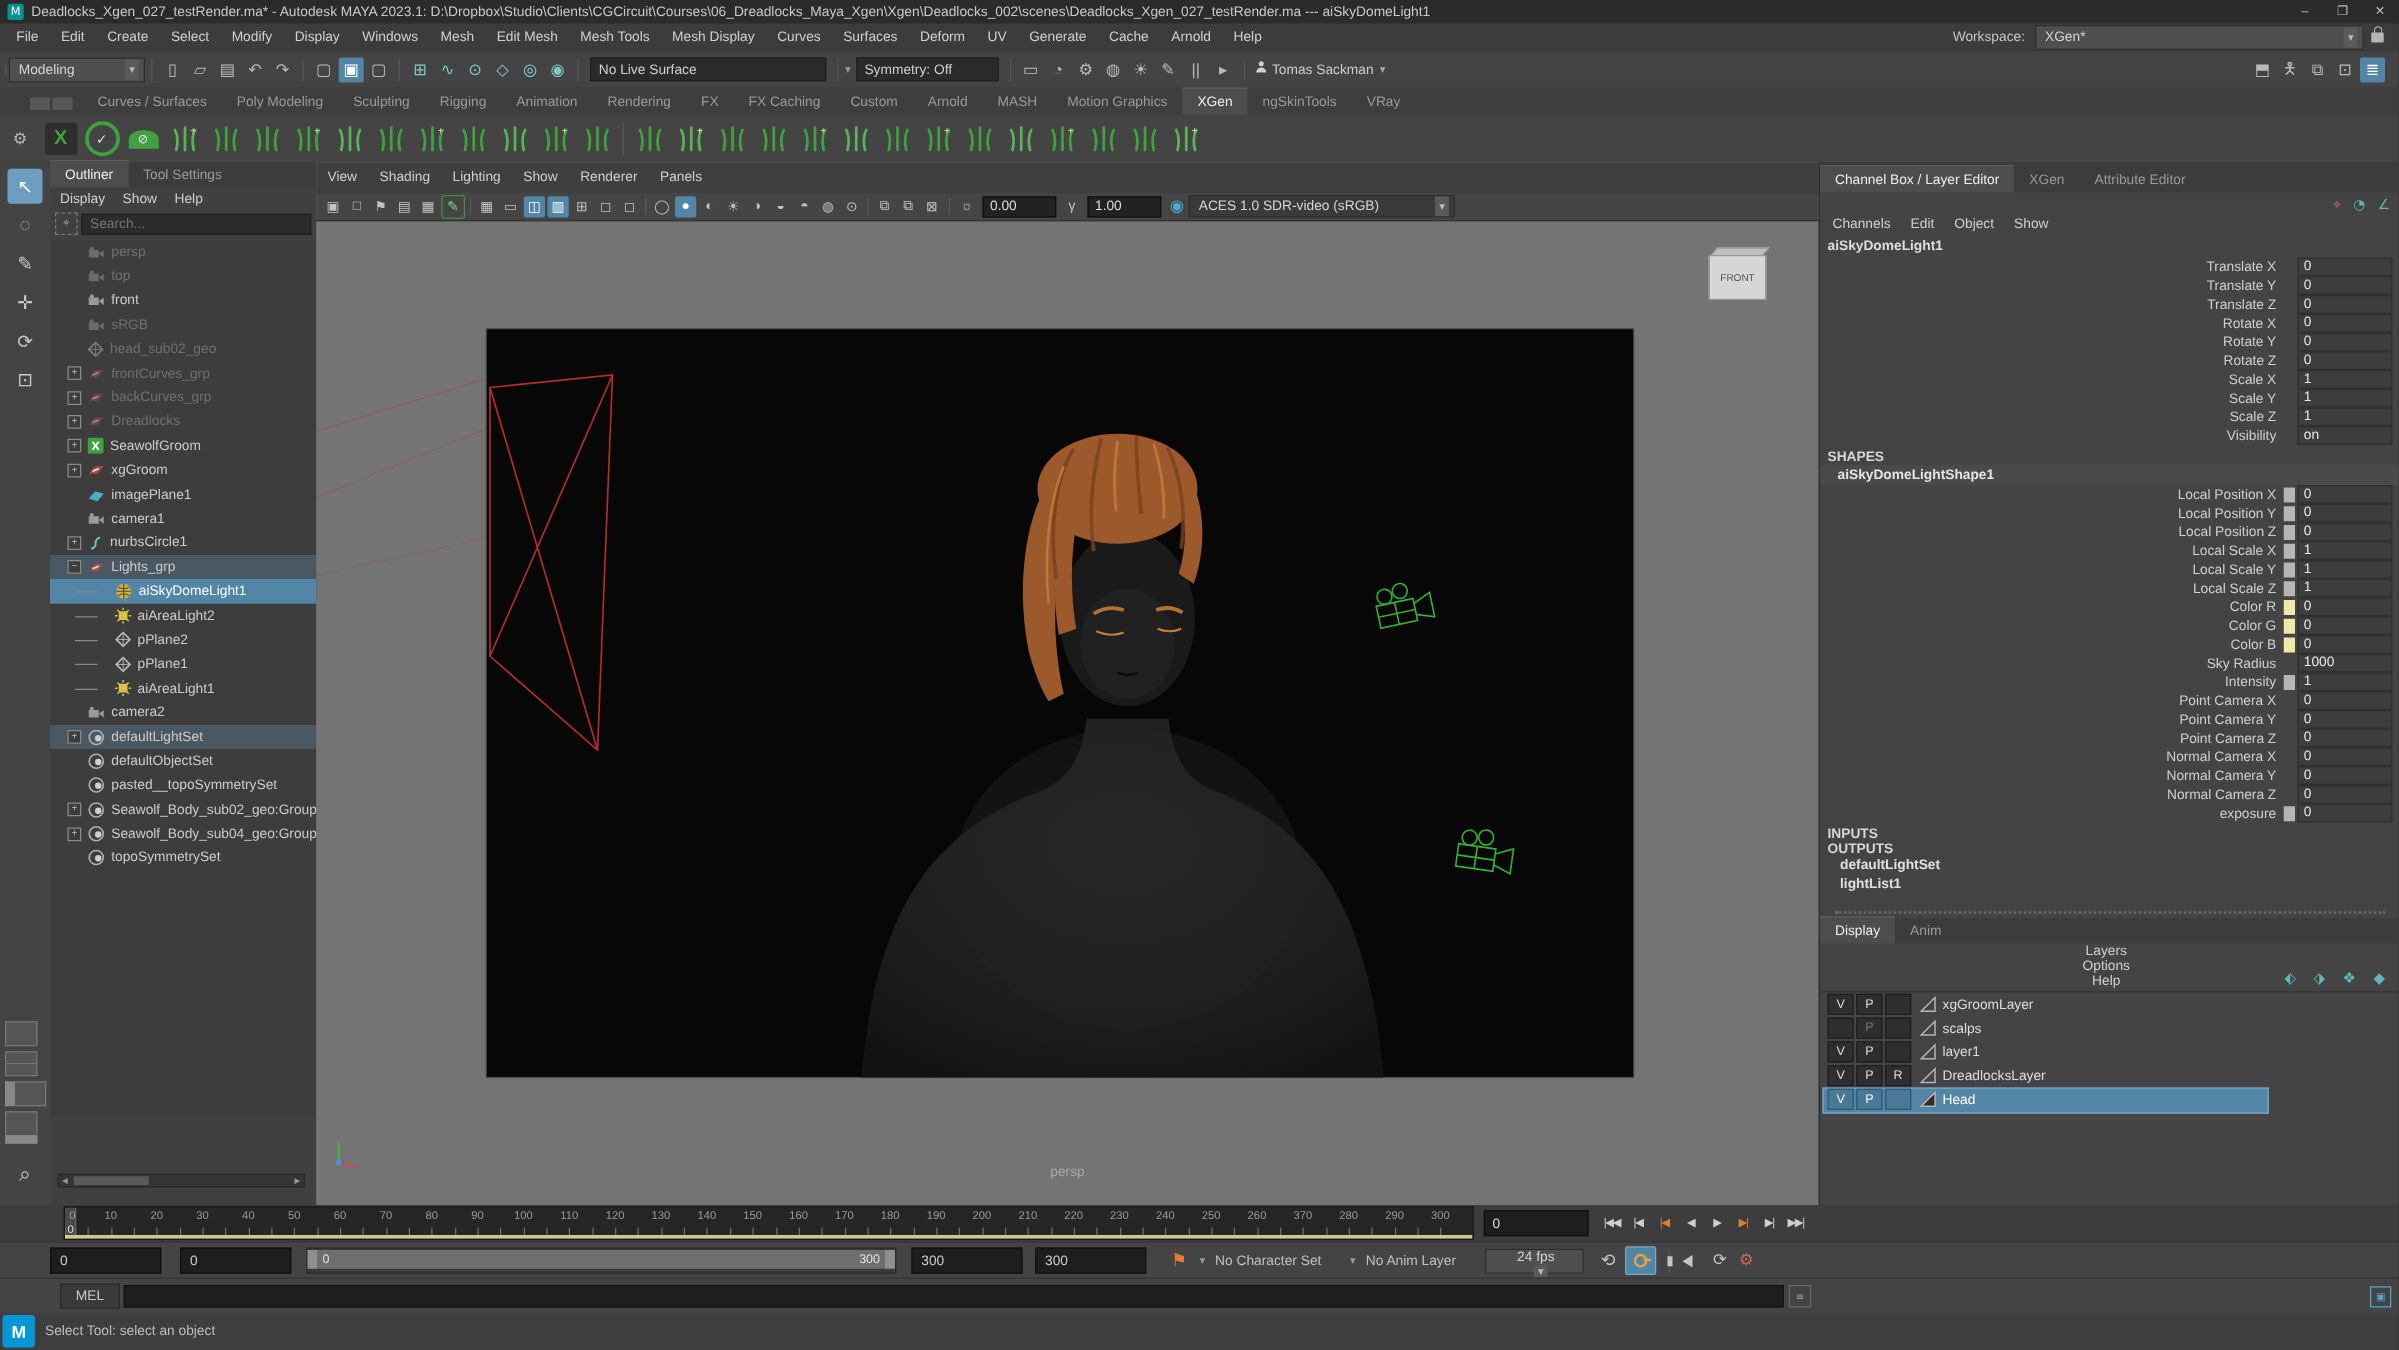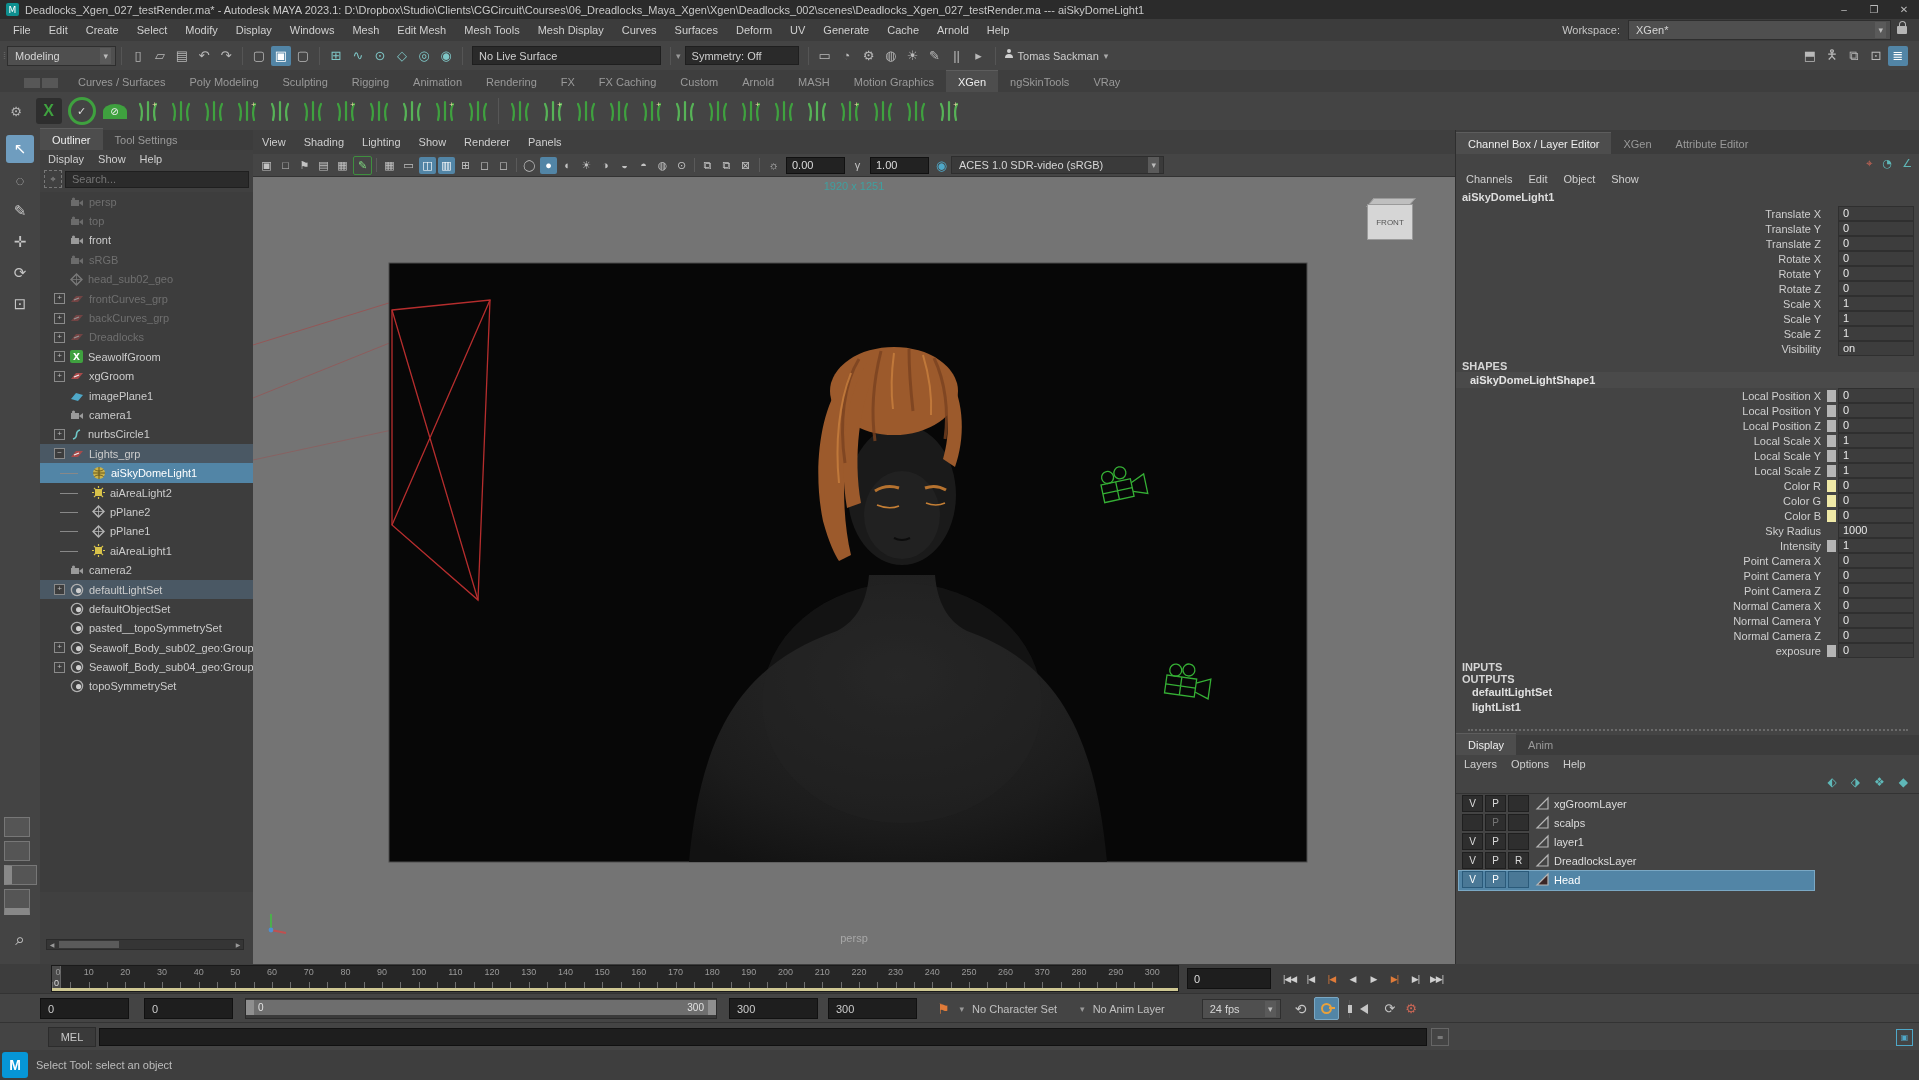--- a/index.html
+++ b/index.html
@@ -927,21 +927,20 @@
         <span class="vpi">☼</span>
         <div class="vpfield">0.00</div>
         <span class="vpi">γ</span>
         <div class="vpfield">1.00</div>
         <span class="vpi" style="color:#4fa8c8;font-size:13px;">◉</span>
         <div class="dd" style="width:200px;height:16px;justify-content:space-between;background:#3a3a3a;">
           <span>ACES 1.0 SDR-video (sRGB)</span>
           <span class="arr">▾</span>
         </div>
       </div>
-    <div class="resgate-label">1920 x 1251</div>
     <div class="viewcube">
       <div class="top"></div>
       <div class="face">FRONT</div>
     </div>
     <div class="persp-label">persp</div>
   </div>
 
   <div class="abs rightpanel">
     <div class="cb-tabs" id="cb-tabs">
         <span class="tab active">Channel Box / Layer Editor</span>
@@ -1110,21 +1109,21 @@
     <div class="cbheader">OUTPUTS</div>
     <div id="cb-outputs">
         <div style="padding-left:16px;height:15px;line-height:15px;color:#e0e0e0;font-weight:bold;">defaultLightSet</div>
         <div style="padding-left:16px;height:15px;line-height:15px;color:#e0e0e0;font-weight:bold;">lightList1</div>
       </div>
     <div class="dotline" style="margin-top:14px;"></div>
     <div class="cb-tabs" id="layer-tabs" style="margin-top:4px;height:20px;">
         <span class="tab active">Display</span>
         <span class="tab">Anim</span>
       </div>
-    <div class="row" id="layer-menus" style="height:18px;padding-left:8px;">
+    <div class="row" id="layer-menus" style="height:18px;padding-left:8px;flex-direction:column;">
         <span style="margin-right:14px;color:#cfcfcf;">Layers</span>
         <span style="margin-right:14px;color:#cfcfcf;">Options</span>
         <span style="margin-right:14px;color:#cfcfcf;">Help</span>
       </div>
     <div class="row" id="layer-toolbar" style="height:18px;justify-content:flex-end;padding-right:12px;">
         <span class="icon" style="color:#5fb8b8;font-size:12px;margin-left:14px;">⬖</span>
         <span class="icon" style="color:#5fb8b8;font-size:12px;margin-left:14px;">⬗</span>
         <span class="icon" style="color:#5fb8b8;font-size:12px;margin-left:14px;">❖</span>
         <span class="icon" style="color:#5fb8b8;font-size:12px;margin-left:14px;">◆</span>
       </div>
@@ -1312,21 +1311,21 @@
       <div class="rhandle" style="right:0;"></div>
     </div>
     <div class="rfield">300</div>
     <span style="width:10px;"></span>
     <div class="rfield">300</div>
     <span class="icon" style="color:#e07b39;font-size:14px;margin:0 10px 0 20px;">⚑</span>
     <span class="icon" style="color:#999;font-size:9px;margin-right:8px;">▾</span>
     <span style="color:#c0c0c0;width:100px;">No Character Set</span>
     <span class="icon" style="color:#999;font-size:9px;margin:0 8px;">▾</span>
     <span style="color:#c0c0c0;width:95px;">No Anim Layer</span>
-    <span class="dd" style="width:66px;justify-content:space-between;margin-left:14px;">
+    <span class="dd" style="width:66px;justify-content:space-between;flex-direction:column;">
       <span>24 fps</span>
       <span class="arr">▾</span>
     </span>
     <span class="icon" style="color:#c5c5c5;font-size:14px;margin:0 8px 0 14px;">⟲</span>
     <span class="autokey">
         <span class="keyicon"></span>
       </span>
     <span class="sep" style="margin:0 10px;"></span>
     <span class="speaker" style="margin-right:16px;"></span>
     <span class="icon" style="color:#c5c5c5;font-size:13px;margin-right:10px;">⟳</span>

